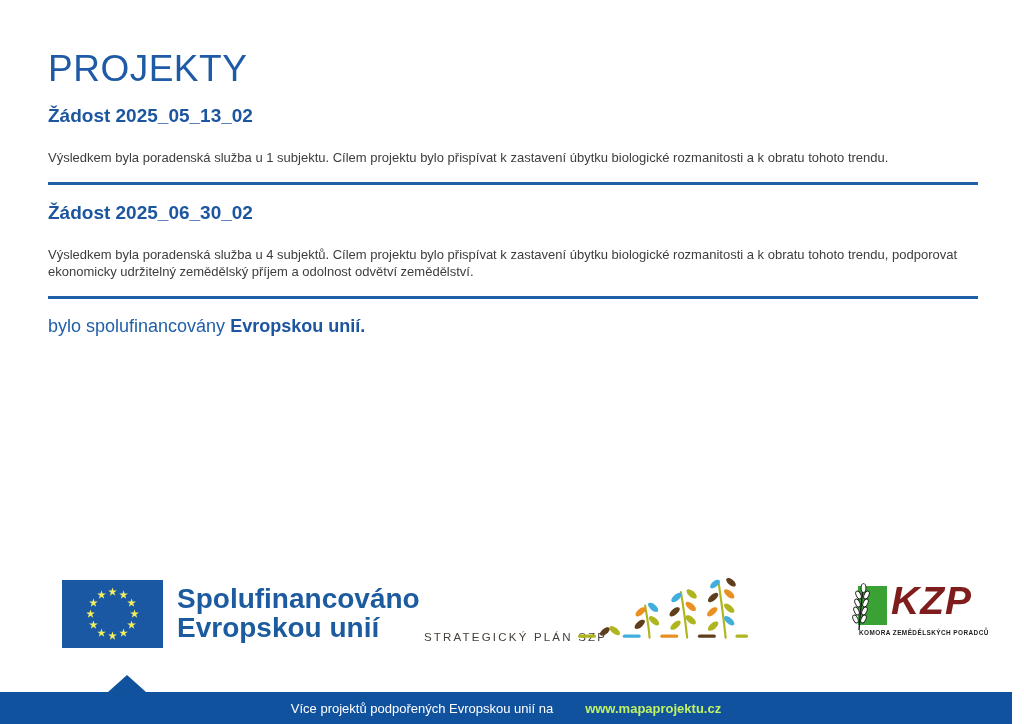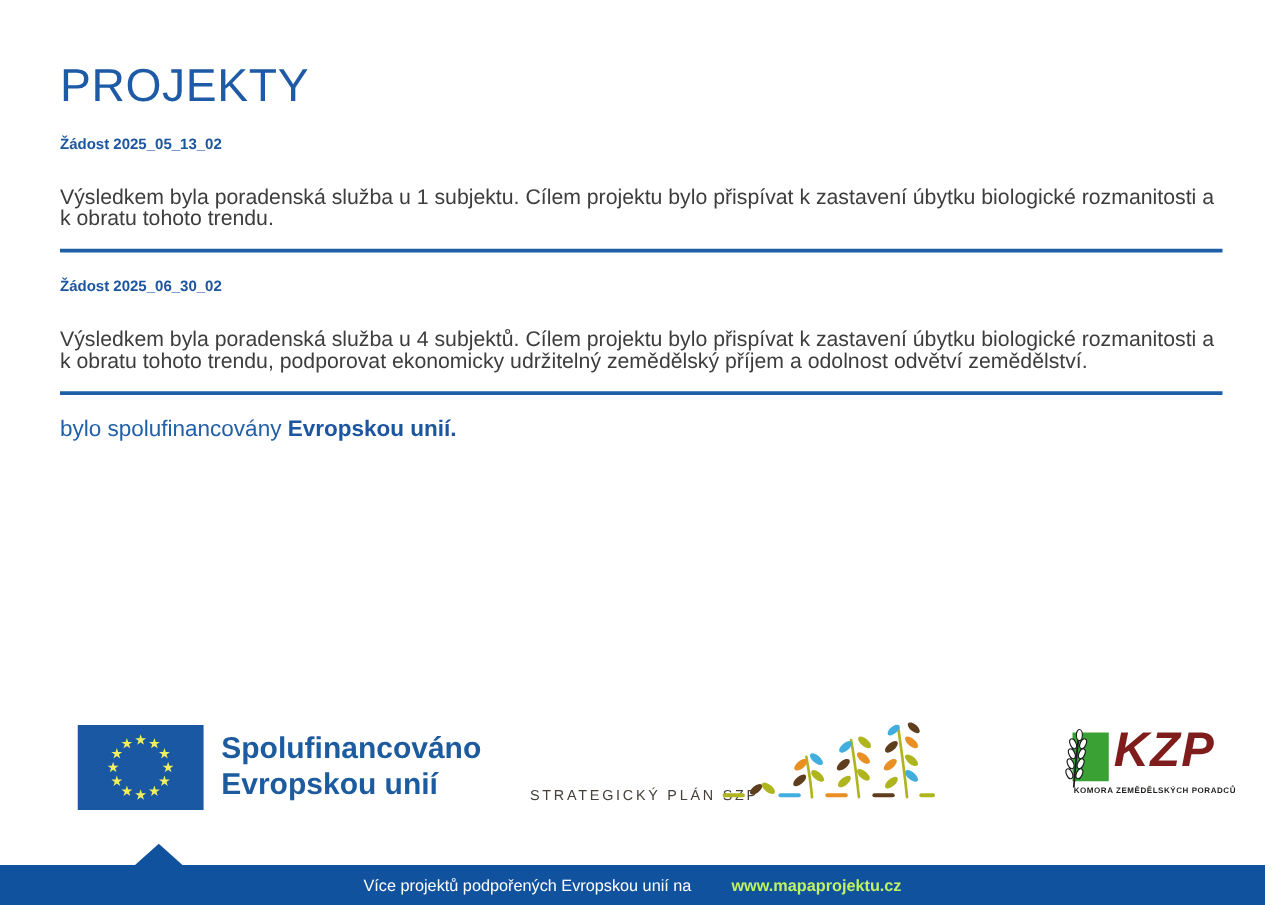--- a/index.html
+++ b/index.html
@@ -22,28 +22,28 @@
   .page-title {
     margin: 0 0 17px 0;
     font-size: 37px;
     line-height: 38px;
     font-weight: 500;
     color: #1e5aa6;
     letter-spacing: 0.5px;
   }
   .project-heading {
     margin: 0;
-    font-size: 12px;
+    font-size: 19px;
     line-height: 21px;
     font-weight: 700;
     color: #1c55a0;
   }
   .project-desc {
     margin: 23px 0 16px 0;
-    font-size: 17px;
+    font-size: 13px;
     line-height: 17px;
     color: #3d3d3d;
   }
   .divider {
     border: none;
     border-top: 3px solid #1f5fa8;
     margin: 0 0 17px 0;
     width: 100%;
   }
   .cofinance {
@@ -52,21 +52,21 @@
     line-height: 20px;
     color: #2160a8;
     font-weight: 400;
   }
   .cofinance strong { font-weight: 700; color: #1c55a0; }
 
   
   .eu-flag { position: absolute; left: 62px; top: 580px; width: 101px; height: 68px; }
   .eu-caption {
     position: absolute; left: 177px; top: 584px;
-    font-size: 24px; line-height: 29px; font-weight: 700; color: #1d5b9f;
+    font-size: 28px; line-height: 29px; font-weight: 700; color: #1d5b9f;
   }
   .szp-label {
     position: absolute; left: 424px; top: 631px;
     font-size: 11.5px; letter-spacing: 2.2px; font-weight: 500; color: #45403a;
     white-space: nowrap;
   }
   .szp-plants { position: absolute; left: 578px; top: 574px; width: 170px; height: 72px; }
 
   .kzp-block { position: absolute; left: 848px; top: 585px; width: 125px; height: 56px; }
   .kzp-square { position: absolute; left: 10px; top: 1px; width: 29px; height: 39px; background: #3aa235; }

